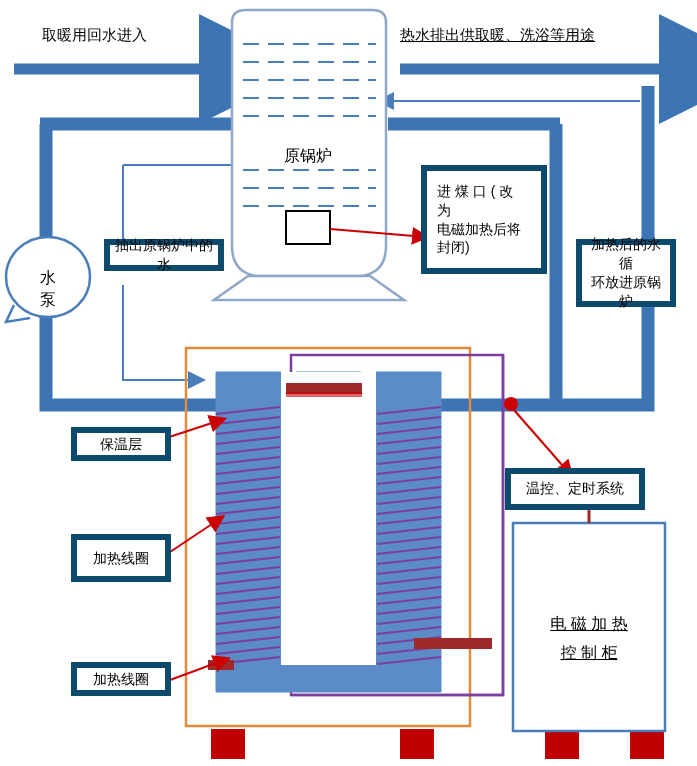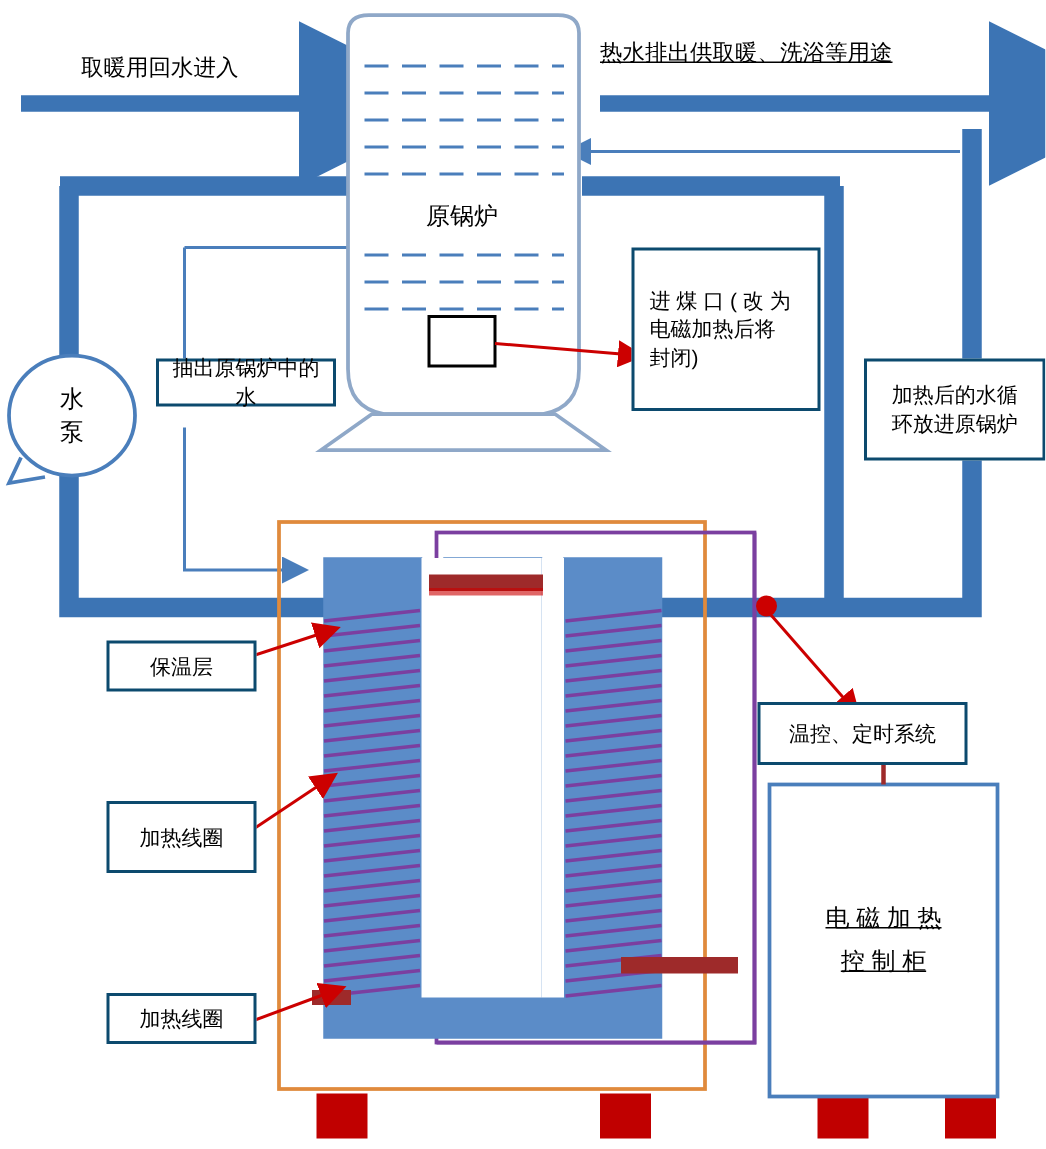--- a/index.html
+++ b/index.html
@@ -24,39 +24,40 @@
     width: 697px;
     height: 766px;
   }
   .lbl {
     position: absolute;
     box-sizing: border-box;
     font-size: 14px;
     line-height: 1.35;
     color: #000000;
     background: #ffffff;
-    border: 2px solid #0c4a6e;
+    border: 6px solid #0c4a6e;
     text-align: center;
     display: flex;
     align-items: center;
     justify-content: center;
     padding: 2px 4px;
     white-space: pre-line;
   }
   .plain {
     position: absolute;
     font-size: 15px;
     color: #000000;
     background: transparent;
     border: none;
     white-space: nowrap;
   }
   .nobox {
     border: none;
     background: transparent;
+    margin-top: 11px;
   }
 </style>
 </head>
 <body>
 
 <div id="stage">
 
   <svg class="layer" viewBox="0 0 697 766">
     <defs>
       <marker id="arrBlueBig" markerWidth="10" markerHeight="10" refX="1" refY="5" orient="auto">
@@ -223,41 +224,41 @@
 
       <line x1="170" y1="552" x2="212" y2="524" marker-end="url(#arrRed)"></line>
 
       <line x1="170" y1="680" x2="216" y2="663" marker-end="url(#arrRed)"></line>
 
       <circle cx="511" cy="404" r="7" fill="#cc0000" stroke="none"></circle>
       <line x1="514" y1="410" x2="563" y2="466" marker-end="url(#arrRed)"></line>
     </g>
   </svg>
 
-  <div class="plain" style="left:42px; top:36px;margin-left:12px;">取暖用回水进入</div>
+  <div class="plain" style="left:42px; top:26px;">取暖用回水进入</div>
   <div class="plain" style="left:400px; top:26px;text-decoration:underline;">热水排出供取暖、洗浴等用途</div>
 
   <div class="lbl nobox" style="left:16px; top:252px; width:64px; height:52px; font-size:16px;">水
 泵</div>
 
   <div class="lbl nobox" style="left:268px; top:132px; width:80px; height:26px; font-size:16px;">原锅炉</div>
 
   <div class="lbl" style="left:104px; top:239px; width:120px; height:32px;">抽出原锅炉中的水</div>
 
   <div class="lbl" style="left:421px; top:165px; width:126px; height:109px; text-align:left; justify-content:flex-start; padding:8px 10px;">进 煤 口 ( 改 为
 电磁加热后将
 封闭)</div>
 
-  <div class="lbl" style="left:576px; top:239px; width:121px; height:68px;">加热后的水循
+  <div class="lbl" style="left:576px; top:239px; width:100px; height:68px;">加热后的水循
 环放进原锅炉</div>
 
   <div class="lbl" style="left:71px; top:427px; width:100px; height:34px;">保温层</div>
 
   <div class="lbl" style="left:71px; top:534px; width:100px; height:48px;">加热线圈</div>
 
   <div class="lbl" style="left:71px; top:662px; width:100px; height:34px;">加热线圈</div>
 
-  <div class="lbl" style="left:505px; top:468px; width:140px; height:42px;">温控、定时系统</div>
+  <div class="lbl" style="left:505px; top:468px; width:140px; height:42px;font-family:Liberation Mono, monospace;">温控、定时系统</div>
 
   <div class="lbl nobox" style="left:524px; top:596px; width:130px; height:64px; font-size:16px; line-height:1.8;text-decoration:underline;">电 磁 加 热
 控 制 柜</div>
 
 </div>
 
 </body></html>

